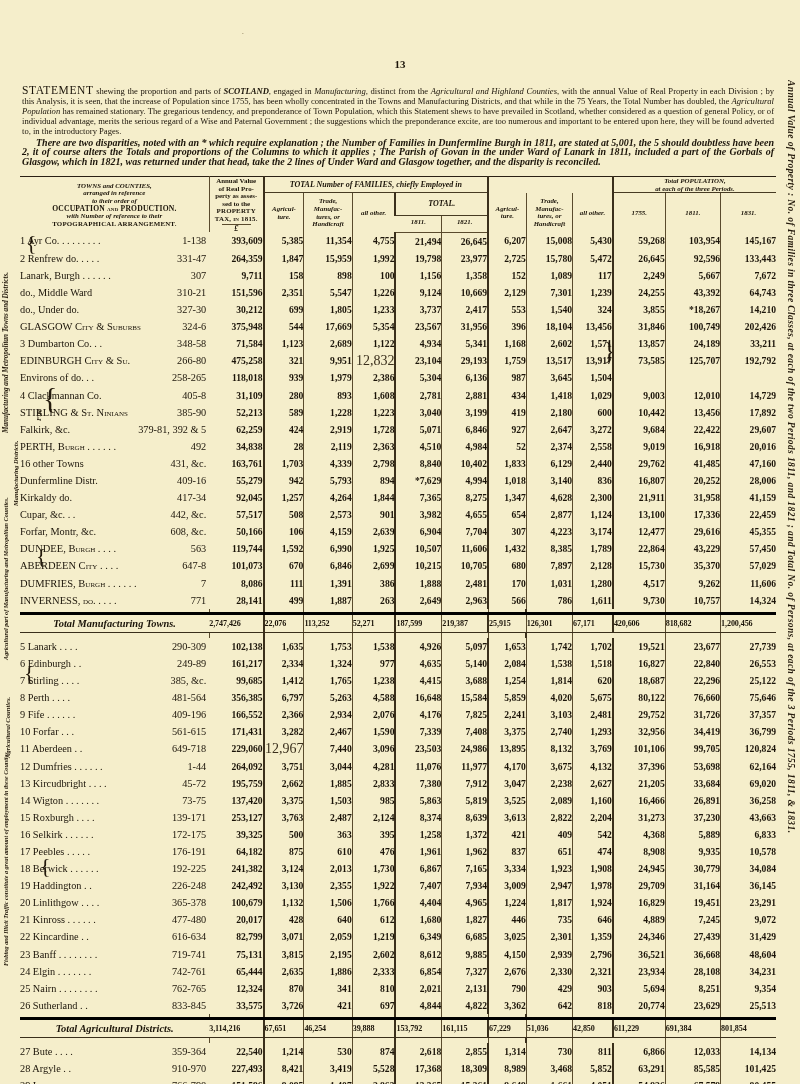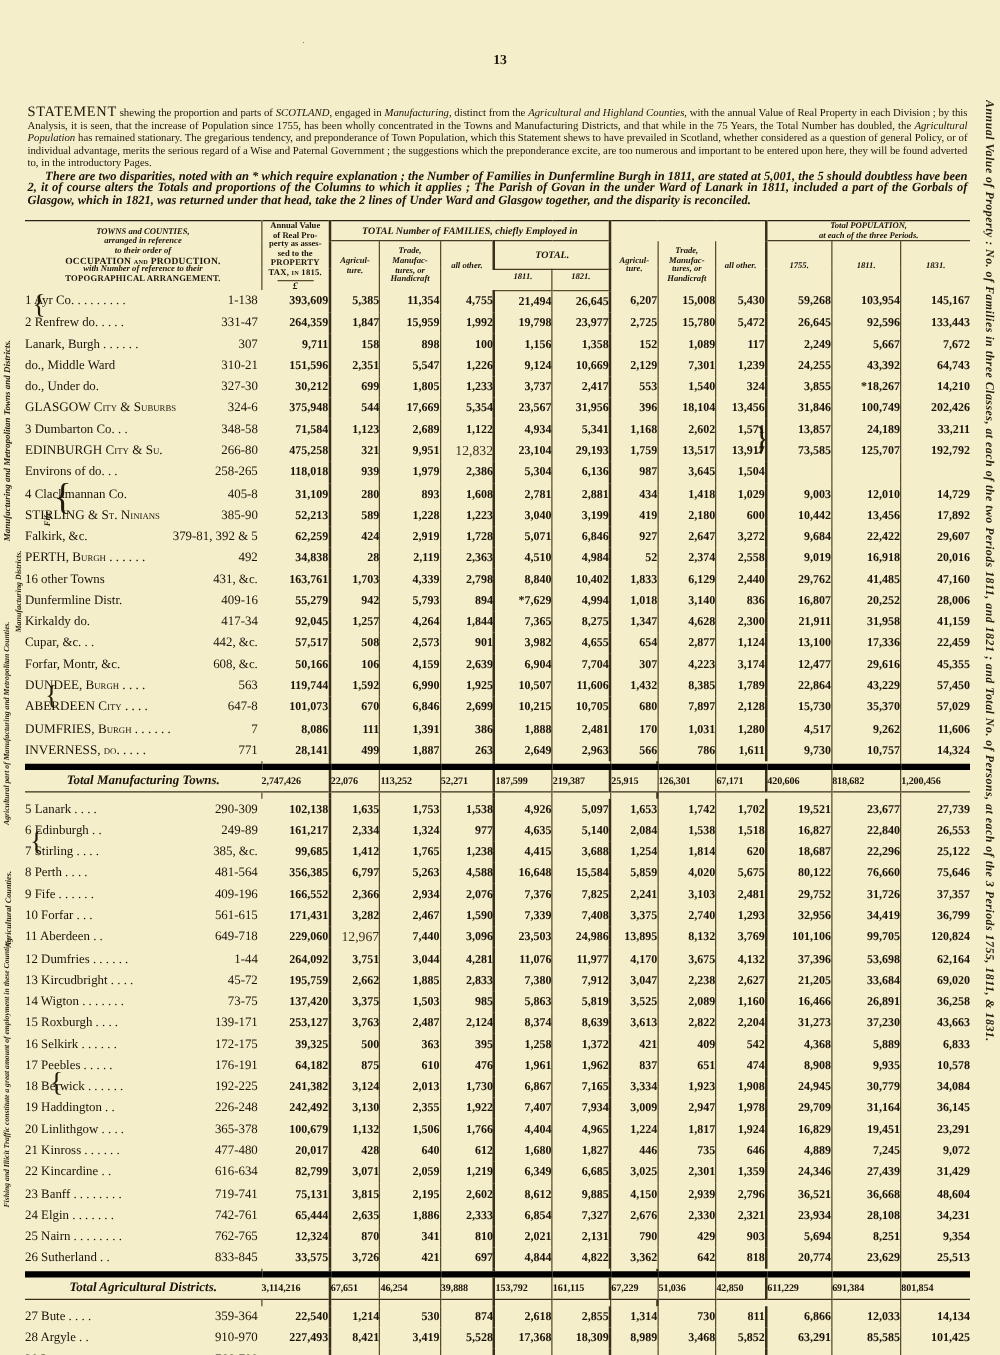--- a/index.html
+++ b/index.html
@@ -5,21 +5,21 @@
   html,body{margin:0;padding:0;}
   body{
     width:800px;height:1084px;
     background:#f5eecb;
     font-family:"Liberation Serif", serif;
     color:#1b1409;
     overflow:hidden;
     position:relative;
   }
   .page-num{
-    position:absolute;top:42px;left:0;width:800px;
+    position:absolute;top:58px;left:0;width:800px;
     text-align:center;font-size:11px;font-weight:bold;
   }
   .tiny-mark{position:absolute;top:28px;left:242px;font-size:7px;color:#6a5a38;}
 
   
   .vert-head{
     position:absolute;right:1px;top:80px;
     width:16px;height:980px;
     writing-mode:vertical-rl;
     font-style:italic;font-weight:bold;font-size:9.5px;
@@ -30,21 +30,21 @@
     line-height:16px;
   }
 
   .intro{
     position:absolute;left:22px;top:86px;width:752px;
     font-size:8.6px;line-height:9.9px;text-align:justify;
   }
   .intro p{margin:0;}
   .intro .lead{font-size:11.5px;letter-spacing:.6px;margin-top:32px;}
   .intro .ital{font-style:italic;}
-  .intro .bi{font-style:italic;font-weight:normal;}
+  .intro .bi{font-style:italic;font-weight:bold;}
   .intro .note{font-style:italic;font-weight:bold;font-size:10px;line-height:9.6px;display:block;margin-top:1px;text-indent:14px;}
 
   
   .tbl{
     position:absolute;left:20px;top:176px;width:756px;
     border-collapse:collapse;
     font-size:9.3px;
   }
   .tbl td,.tbl th{padding:0;vertical-align:middle;}
 
@@ -66,34 +66,34 @@
   .rowlbl{
     font-size:10.3px;white-space:nowrap;padding-left:2px;
     letter-spacing:0px;
   }
   .rowlbl .sc{font-variant:small-caps;font-size:10.5px;}
   .rowlbl .ref{float:right;padding-right:3px;}
   .num{
     text-align:right;padding-right:3px;white-space:nowrap;
     font-size:9.6px;font-weight:bold;
   }
-  .num.light{font-weight:normal;font-size:11px;color:#3a2f1c;}
+  .num.light{font-weight:normal;font-size:14px;color:#3a2f1c;}
   tr.r{height:17.1px;}
   tr.r td{height:17.1px;}
 
   
   .tot-lbl{
     font-style:italic;font-weight:bold;font-size:10.4px;
     text-align:center;white-space:nowrap;
   }
   .tot-num{
     padding-right:3px;white-space:nowrap;
     font-size:8.1px;font-weight:bold;letter-spacing:-.1px;
   }
-  .rule-above td{border-top:5px solid #000000;}
+  .rule-above td{border-top:3px solid #000000;}
   .rule-below td{border-bottom:1px solid #3a2f1b;}
 
   
   .side{
     position:absolute;left:0px;
     writing-mode:vertical-rl;transform:rotate(180deg);
     font-style:italic;font-weight:bold;font-size:7.2px;
     white-space:nowrap;text-align:center;color:#241a0c;
     line-height:8.5px;
   }
@@ -649,21 +649,21 @@
         <td class="num vl2">80,122</td>
         <td class="num vl">76,660</td>
         <td class="num vl">75,646</td>
       </tr>
       <tr class="r">
         <td class="rowlbl"><span>9 Fife  . . . . . .</span><span class="ref">409-196</span></td>
         <td class="num ">166,552</td>
         <td class="num vl2">2,366</td>
         <td class="num vl">2,934</td>
         <td class="num vl">2,076</td>
-        <td class="num vl2">7,376</td>
+        <td class="num vl2">4,176</td>
         <td class="num vl">7,825</td>
         <td class="num vl2">2,241</td>
         <td class="num vl">3,103</td>
         <td class="num vl">2,481</td>
         <td class="num vl2">29,752</td>
         <td class="num vl">31,726</td>
         <td class="num vl">37,357</td>
       </tr>
       <tr class="r">
         <td class="rowlbl"><span>10 Forfar  .  . .</span><span class="ref">561-615</span></td>

